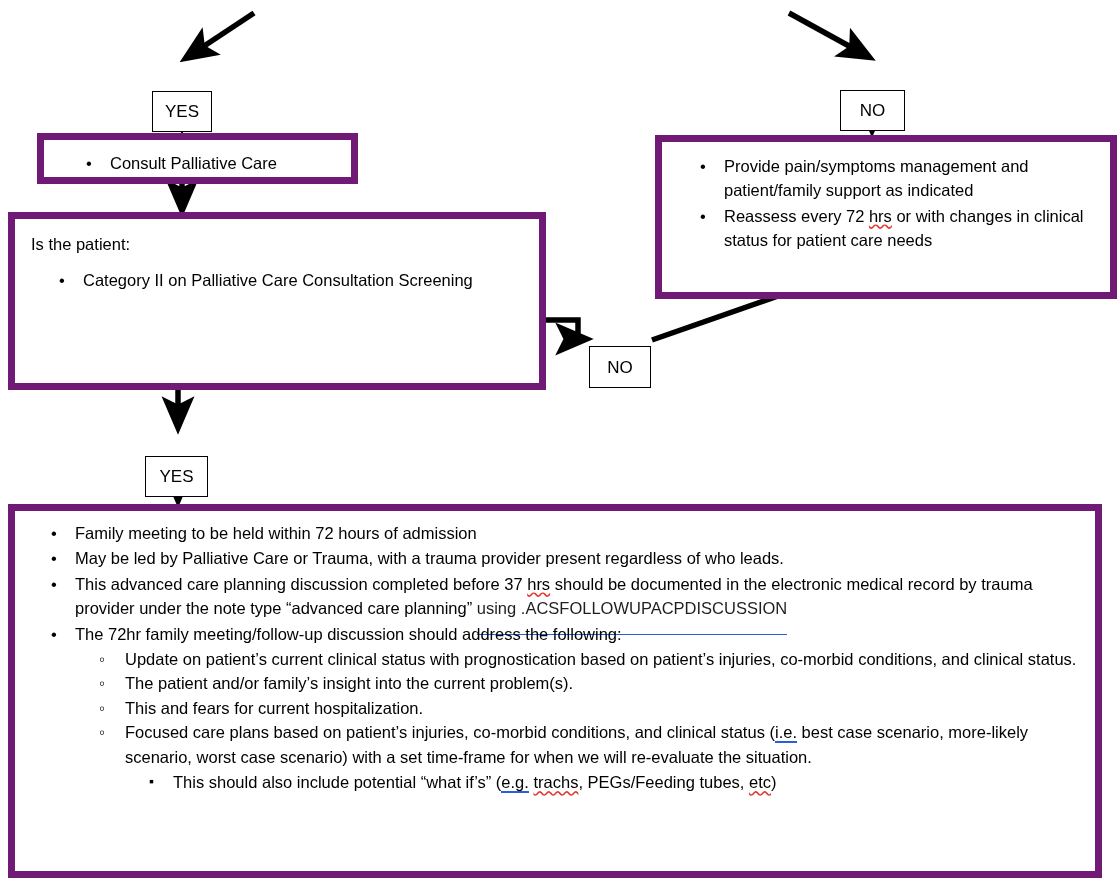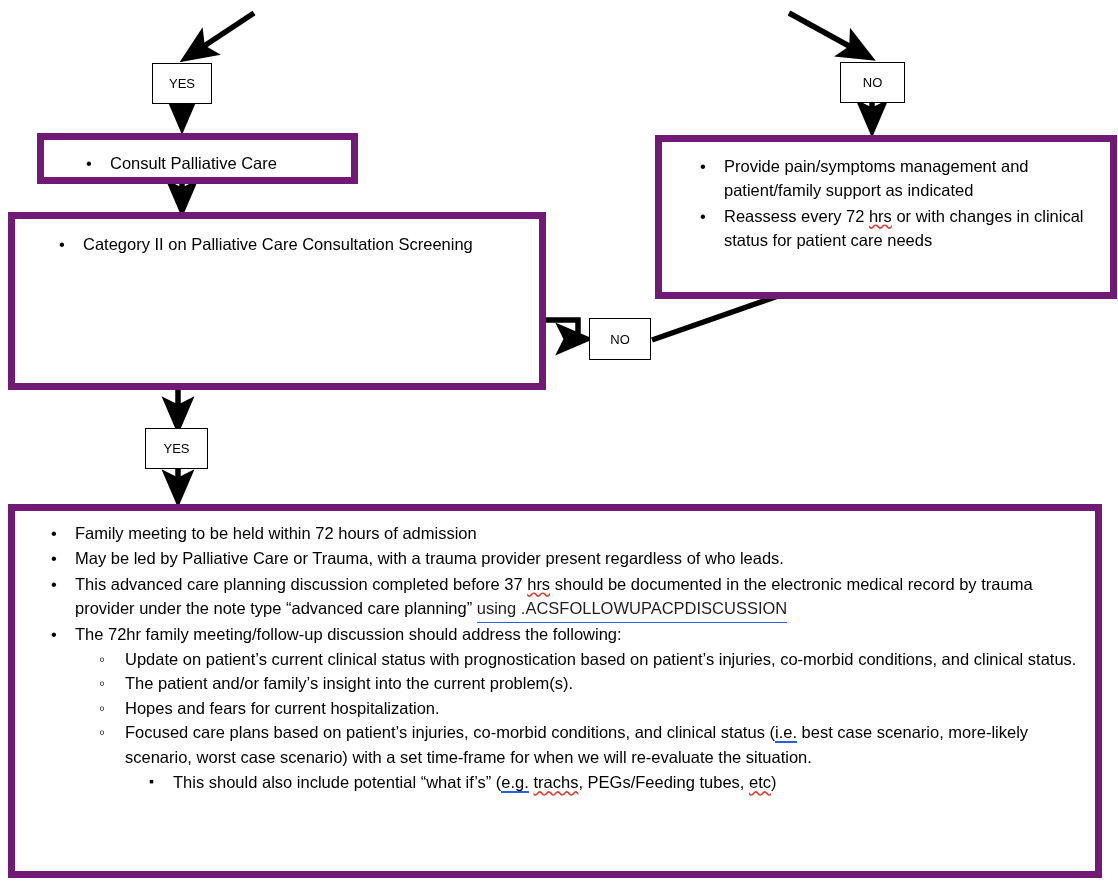--- a/index.html
+++ b/index.html
@@ -25,22 +25,23 @@
     box-sizing: border-box;
   }
   .tiny-box {
     position: absolute;
     border: 1px solid #000000;
     background: #ffffff;
     box-sizing: border-box;
     display: flex;
     align-items: center;
     justify-content: center;
-    font-size: 13px;
+    font-size: 17px;
     line-height: 1;
+    margin-top: 28px;
   }
   .box-inner {
     position: absolute;
     left: 0; top: 0; right: 0; bottom: 0;
     padding: 10px 14px;
     box-sizing: border-box;
   }
   ul.bul, ul.bul2, ul.bul3 {
     margin: 0;
     padding: 0;
@@ -101,21 +102,21 @@
     text-underline-offset: 2px;
   }
   .grammar {
     border-bottom: 2px double #2b5fd9;
     padding-bottom: 0px;
   }
   .hyperlink {
     color: #1f1f1f;
     text-decoration: none;
     border-bottom: 1.5px solid #2b5fd9;
-    padding-bottom: 5px;
+    padding-bottom: 17px;
   }
   svg.arrows {
     position: absolute;
     left: 0;
     top: 0;
     width: 1118px;
     height: 896px;
     pointer-events: none;
   }
 </style>
@@ -197,20 +198,21 @@
         </li>
         <li>
           <span>Reassess every 72 </span><span class="spell">hrs</span><span> or with changes in clinical status for patient care needs</span>
         </li>
       </ul>
     </div>
   </div>
 
   <div class="box" style="left:8px; top:212px; width:538px; height:178px;">
     <div class="box-inner" style="padding-top:13px; padding-left:16px;">
+      <p class="headline">Is the patient:</p>
       <ul class="bul">
         <li>
           <span>Category II on Palliative Care Consultation Screening</span>
         </li>
       </ul>
     </div>
   </div>
 
   <div class="tiny-box" style="left:589px; top:318px; width:62px; height:42px;">
     <span>NO</span>
@@ -241,21 +243,21 @@
           <span>The 72hr family meeting/follow-up discussion should address the following:</span>
 
           <ul class="bul2" style="margin-top:1px;">
             <li>
               <span>Update on patient’s current clinical status with prognostication based on patient’s injuries, co-morbid conditions, and clinical status.</span>
             </li>
             <li>
               <span>The patient and/or family’s insight into the current problem(s).</span>
             </li>
             <li>
-              <span>Hopes and fears for current hospitalization.</span>
+              <span>This and fears for current hospitalization.</span>
             </li>
             <li>
               <span>Focused care plans based on patient’s injuries, co-morbid conditions, and clinical status (</span><span class="grammar">i.e.</span><span> best case scenario, more-likely scenario, worst case scenario) with a set time-frame for when we will re-evaluate the situation.</span>
 
               <ul class="bul3" style="margin-top:1px;">
                 <li>
                   <span>This should also include potential “what if’s” (</span><span class="grammar">e.g.</span><span> </span><span class="spell">trachs</span><span>, PEGs/Feeding tubes, </span><span class="spell">etc</span><span>)</span>
                 </li>
               </ul>
 

